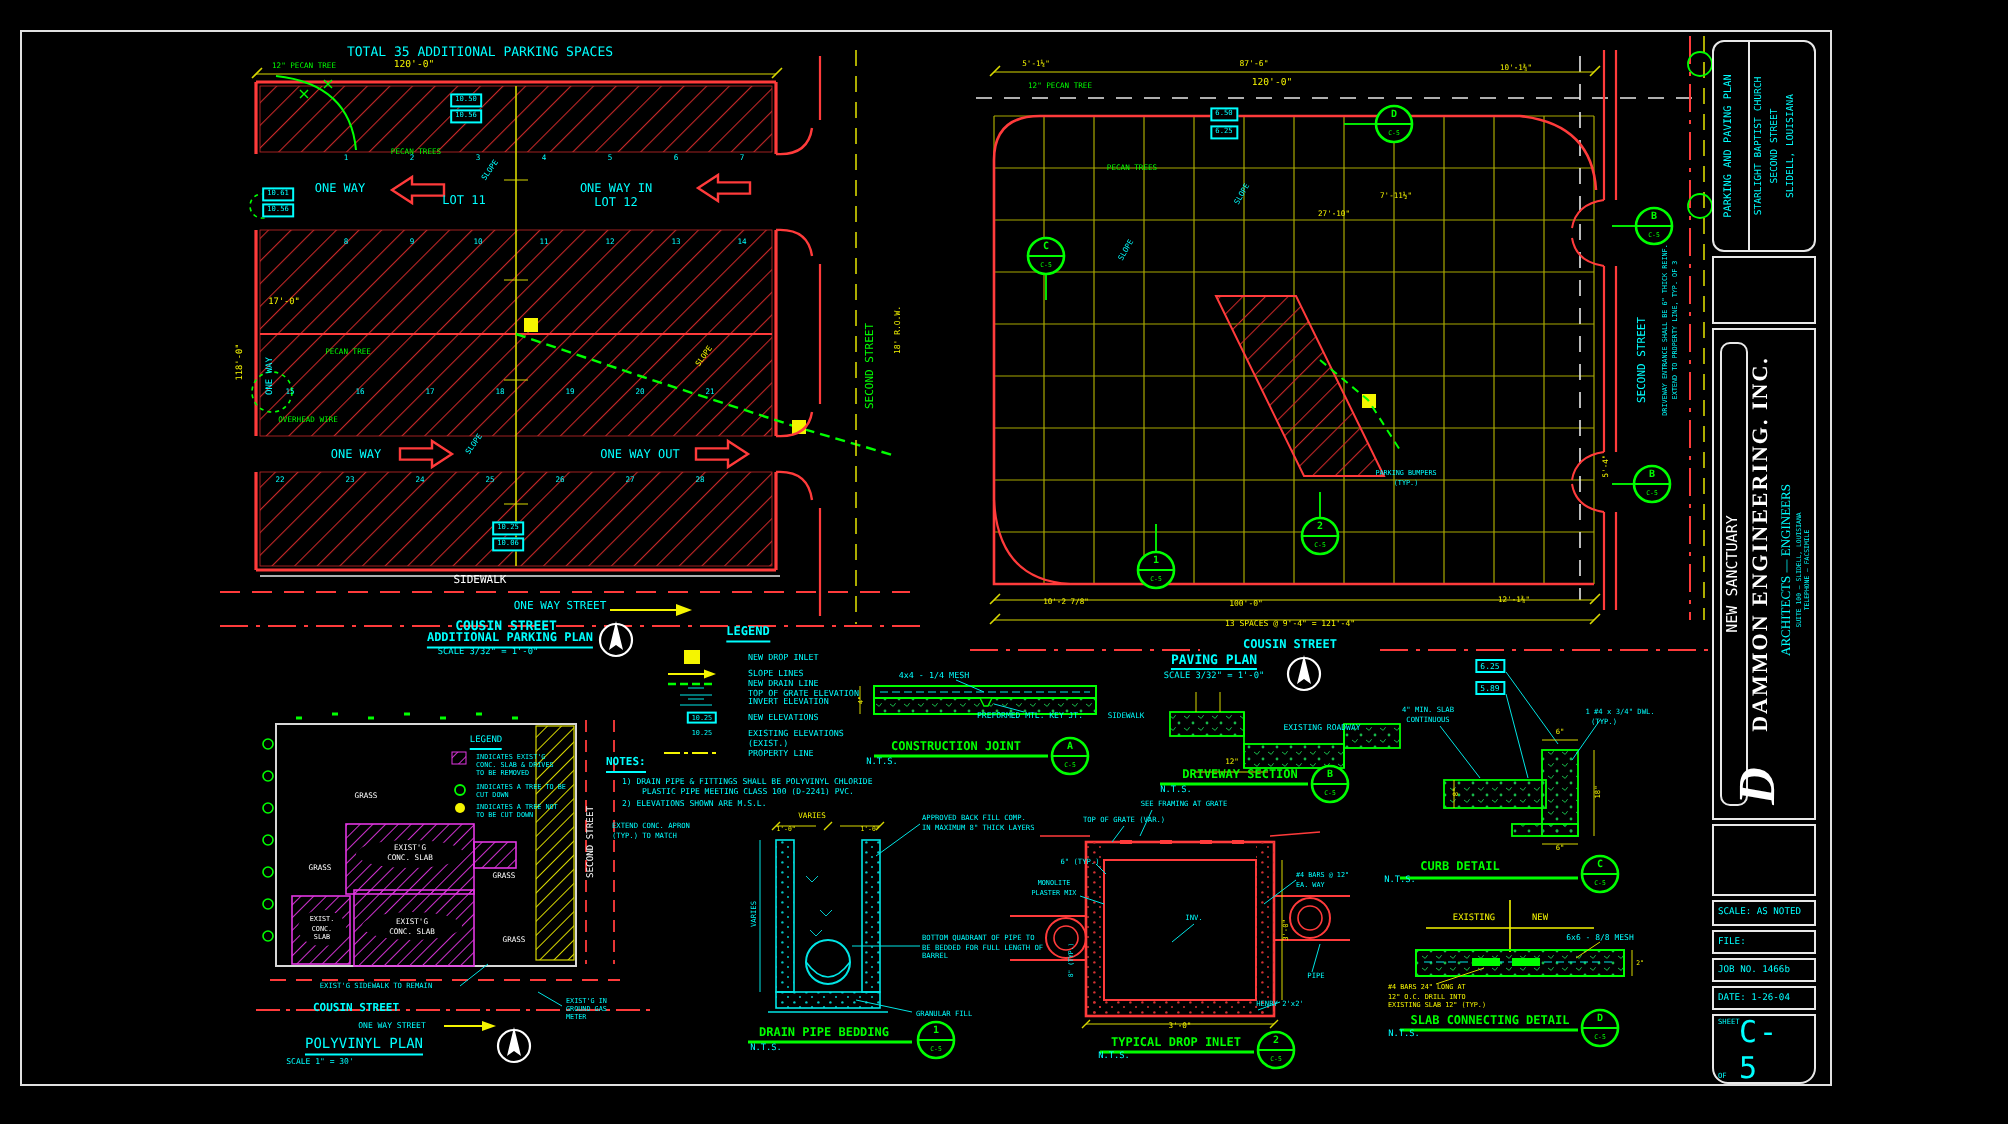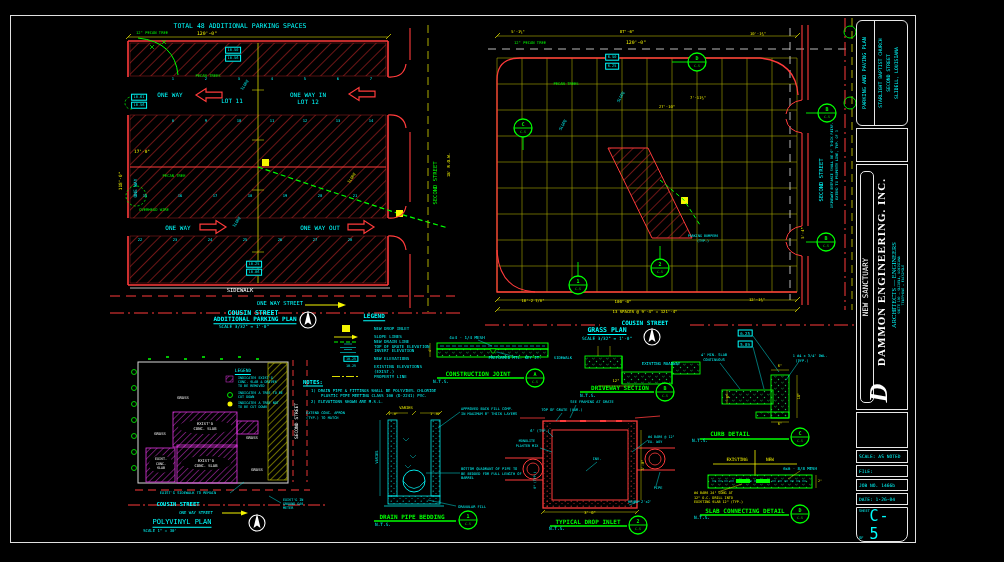--- a/index.html
+++ b/index.html
@@ -250,21 +250,21 @@
     <rect x="736" y="479" width="14" height="4" fill="#00ff00"></rect>
     <rect x="756" y="479" width="14" height="4" fill="#00ff00"></rect>
     <line x1="816" y1="475" x2="816" y2="488" stroke="#d8d800" stroke-width="0.5"></line>
     <path d="M800,471 L788,479 M718,492 L742,484" stroke="#d8d800" stroke-width="0.5" fill="none"></path>
     <line x1="700" y1="515" x2="789" y2="515" stroke="#00ff00" stroke-width="1.6"></line>
     <use href="#bub" transform="translate(800,514)"></use>
   </g>
 </svg>
 
 <div id="labels">
-      <span class="lbl" style="left: 240px; top: 26px; color: rgb(0, 255, 255); font-size: 6.5px; transform: translate(-50%, -50%);">TOTAL 48 ADDITIONAL PARKING SPACES</span>
+      <span class="lbl" style="left: 240px; top: 26px; color: rgb(0, 255, 255); font-size: 6.5px; transform: translate(-50%, -50%);">TOTAL 35 ADDITIONAL PARKING SPACES</span>
       <span class="lbl" style="left: 207px; top: 34px; color: rgb(245, 245, 0); font-size: 4.8px; transform: translate(-50%, -50%);">120'-0"</span>
       <span class="lbl" style="left: 170px; top: 95px; color: rgb(0, 255, 255); font-size: 6px; transform: translate(-50%, -50%);">ONE WAY</span>
       <span class="lbl" style="left: 232px; top: 101px; color: rgb(0, 255, 255); font-size: 6px; transform: translate(-50%, -50%);">LOT 11</span>
       <span class="lbl" style="left: 308px; top: 95px; color: rgb(0, 255, 255); font-size: 6px; transform: translate(-50%, -50%);">ONE WAY IN</span>
       <span class="lbl" style="left: 308px; top: 102px; color: rgb(0, 255, 255); font-size: 6px; transform: translate(-50%, -50%);">LOT 12</span>
       <span class="lbl" style="left: 178px; top: 228px; color: rgb(0, 255, 255); font-size: 6px; transform: translate(-50%, -50%);">ONE WAY</span>
       <span class="lbl" style="left: 320px; top: 228px; color: rgb(0, 255, 255); font-size: 6px; transform: translate(-50%, -50%);">ONE WAY OUT</span>
       <span class="lbl" style="left: 240px; top: 291px; color: rgb(255, 255, 255); font-size: 5.5px; transform: translate(-50%, -50%);">SIDEWALK</span>
       <span class="lbl" style="left: 280px; top: 304px; color: rgb(0, 255, 255); font-size: 5.5px; transform: translate(-50%, -50%);">ONE WAY STREET</span>
       <span class="lbl" style="left: 253px; top: 313px; color: rgb(0, 255, 255); font-size: 6.5px; transform: translate(-50%, -50%); font-weight: 700;">COUSIN STREET</span>
@@ -374,21 +374,21 @@
       <span class="lbl" style="left: 563px; top: 125px; color: rgb(0, 255, 255); font-size: 3.8px; transform: translate(-50%, -50%) rotate(-60deg);">SLOPE</span>
       <span class="lbl" style="left: 612px; top: 57px; color: rgb(0, 255, 255); font-size: 3.6px; transform: translate(-50%, -50%); border: 1px solid currentcolor; padding: 0.5px 1.5px; background: rgb(0, 0, 0);">6.50</span>
       <span class="lbl" style="left: 612px; top: 66px; color: rgb(0, 255, 255); font-size: 3.6px; transform: translate(-50%, -50%); border: 1px solid currentcolor; padding: 0.5px 1.5px; background: rgb(0, 0, 0);">6.25</span>
       <span class="lbl" style="left: 703px; top: 237px; color: rgb(0, 255, 255); font-size: 3.4px; transform: translate(-50%, -50%);">PARKING BUMPERS</span>
       <span class="lbl" style="left: 703px; top: 241.5px; color: rgb(0, 255, 255); font-size: 3.4px; transform: translate(-50%, -50%);">(TYP.)</span>
       <span class="lbl" style="left: 533px; top: 301px; color: rgb(245, 245, 0); font-size: 3.8px; transform: translate(-50%, -50%);">10'-2 7/8"</span>
       <span class="lbl" style="left: 623px; top: 302px; color: rgb(245, 245, 0); font-size: 4px; transform: translate(-50%, -50%);">100'-0"</span>
       <span class="lbl" style="left: 757px; top: 300px; color: rgb(245, 245, 0); font-size: 3.8px; transform: translate(-50%, -50%);">12'-1¾"</span>
       <span class="lbl" style="left: 645px; top: 312px; color: rgb(245, 245, 0); font-size: 4px; transform: translate(-50%, -50%);">13 SPACES @ 9'-4" = 121'-4"</span>
       <span class="lbl" style="left: 645px; top: 323px; color: rgb(0, 255, 255); font-size: 6px; transform: translate(-50%, -50%); font-weight: 700;">COUSIN STREET</span>
-      <span class="lbl" style="left: 607px; top: 331px; color: rgb(0, 255, 255); font-size: 6.5px; transform: translate(-50%, -50%); font-weight: 700; border-bottom: 1px solid currentcolor; padding-bottom: 0.5px;">GRASS PLAN</span>
+      <span class="lbl" style="left: 607px; top: 331px; color: rgb(0, 255, 255); font-size: 6.5px; transform: translate(-50%, -50%); font-weight: 700; border-bottom: 1px solid currentcolor; padding-bottom: 0.5px;">PAVING PLAN</span>
       <span class="lbl" style="left: 607px; top: 339px; color: rgb(0, 255, 255); font-size: 4.4px; transform: translate(-50%, -50%);">SCALE 3/32" = 1'-0"</span>
       <span class="lbl" style="left: 822px; top: 180px; color: rgb(0, 255, 255); font-size: 5.5px; transform: translate(-50%, -50%) rotate(-90deg);">SECOND STREET</span>
       <span class="lbl" style="left: 833px; top: 165px; color: rgb(0, 255, 255); font-size: 3.4px; transform: translate(-50%, -50%) rotate(-90deg);">DRIVEWAY ENTRANCE SHALL BE 6" THICK REINF.</span>
       <span class="lbl" style="left: 838px; top: 165px; color: rgb(0, 255, 255); font-size: 3.4px; transform: translate(-50%, -50%) rotate(-90deg);">EXTEND TO PROPERTY LINE, TYP. OF 3</span>
       <span class="lbl" style="left: 803px; top: 233px; color: rgb(245, 245, 0); font-size: 3.8px; transform: translate(-50%, -50%) rotate(-90deg);">5'-4"</span>
       <span class="lbl" style="left: 697px; top: 58px; color: rgb(0, 255, 0); font-size: 5px; transform: translate(-50%, -50%); font-weight: 700;">D</span>
       <span class="lbl" style="left: 697px; top: 66.5px; color: rgb(0, 255, 0); font-size: 3.2px; transform: translate(-50%, -50%);">C-5</span>
       <span class="lbl" style="left: 523px; top: 124px; color: rgb(0, 255, 0); font-size: 5px; transform: translate(-50%, -50%); font-weight: 700;">C</span>
       <span class="lbl" style="left: 523px; top: 132.5px; color: rgb(0, 255, 0); font-size: 3.2px; transform: translate(-50%, -50%);">C-5</span>
       <span class="lbl" style="left: 827px; top: 109px; color: rgb(0, 255, 0); font-size: 5px; transform: translate(-50%, -50%); font-weight: 700;">B</span>

